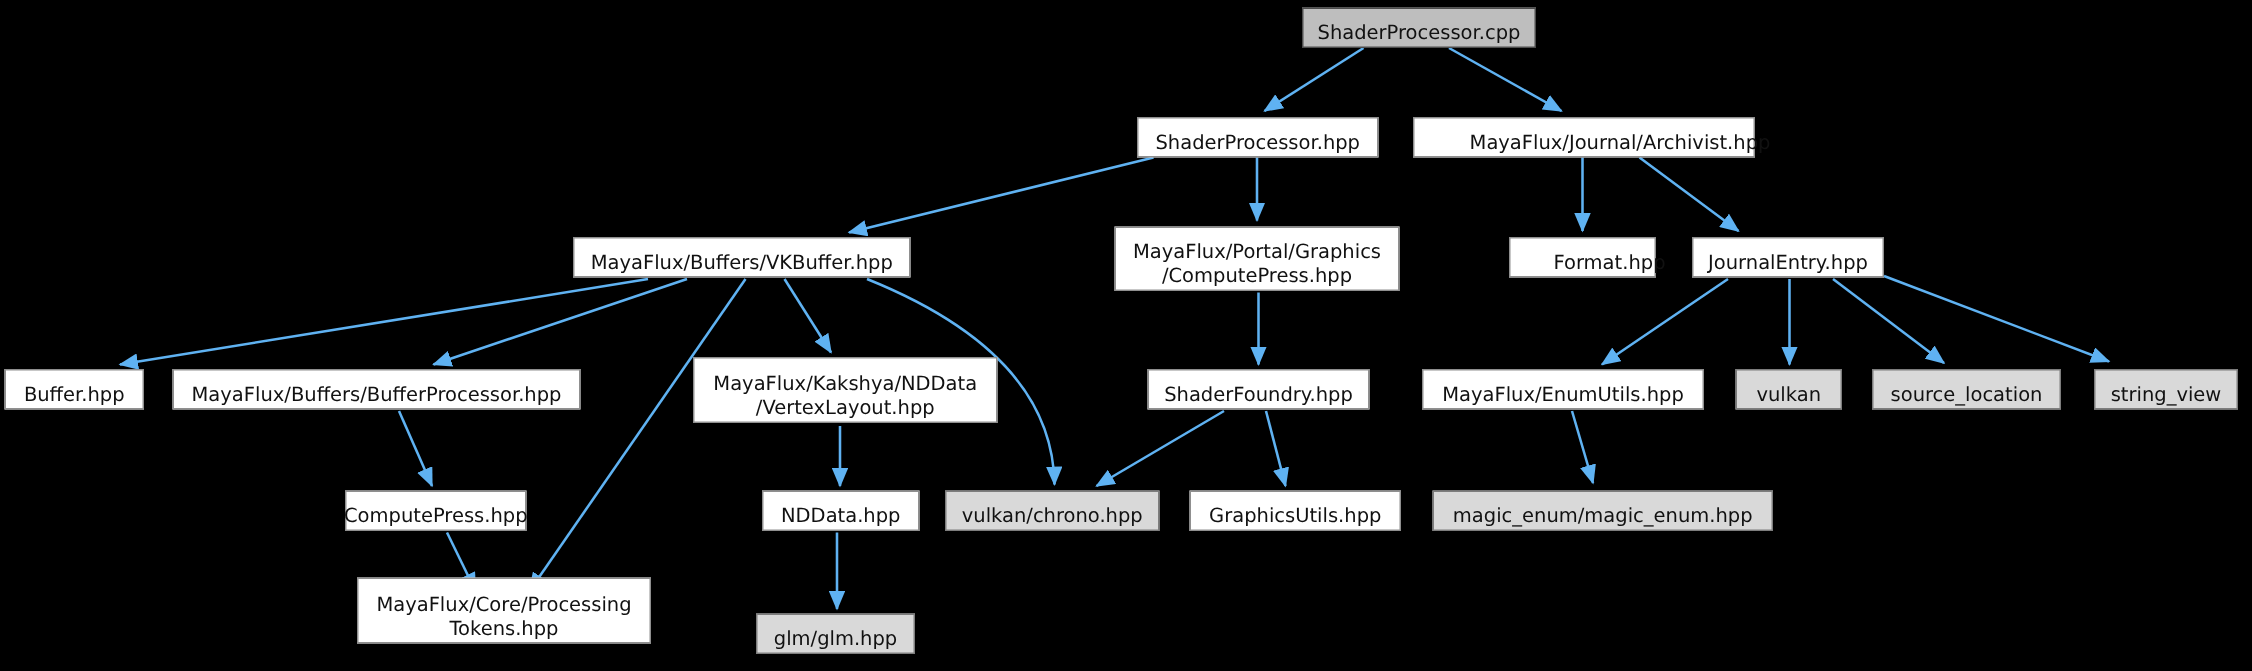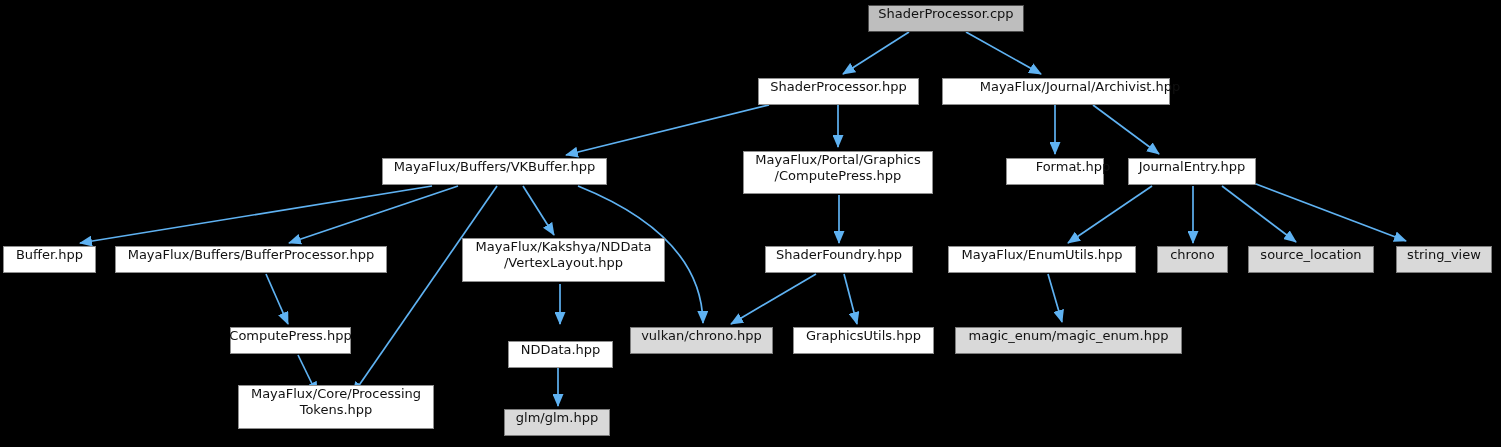--- a/index.html
+++ b/index.html
@@ -6,21 +6,21 @@
   .canvas{
     position:relative;
     width:1501px;height:447px;
     background:#000;
     font-family:"DejaVu Sans","Liberation Sans",sans-serif;
     overflow:hidden;
   }
   .edges{position:absolute;left:0;top:0;pointer-events:none;}
   .node{
     position:absolute;
-    display:flex;align-items:flex-start;justify-content:center;
+    display:flex;align-items:flex-end;justify-content:center;
     box-sizing:border-box;
     font-size:13px;line-height:1.25;
     color:#111;
     text-align:center;
     cursor:pointer;
   }
   .node .label{white-space:pre-line;text-align:center;padding:0 6px;}
   .node.internal{background:#ffffff;border:1.4px solid #8f8f8f;}
   .node.external{background:#d9d9d9;border:1.4px solid #7d7d7d;cursor:default;}
   .node.root{background:#bebebe;border:1.4px solid #4d4d4d;cursor:default;}
@@ -107,36 +107,36 @@
 
   <div class="node internal" style="left:765px;top:246px;width:148px;height:27px;">
     <span class="label">ShaderFoundry.hpp</span>
   </div>
 
   <div class="node internal" style="left:948px;top:246px;width:188px;height:27px;">
     <span class="label">MayaFlux/EnumUtils.hpp</span>
   </div>
 
   <div class="node external" style="left:1157px;top:246px;width:71px;height:27px;">
-    <span class="label">chrono</span>
+    <span class="label">vulkan</span>
   </div>
 
   <div class="node external" style="left:1248px;top:246px;width:126px;height:27px;">
     <span class="label">source_location</span>
   </div>
 
   <div class="node external" style="left:1396px;top:246px;width:96px;height:27px;">
     <span class="label">string_view</span>
   </div>
 
   <div class="node internal" style="left:230px;top:327px;width:121px;height:27px;">
     <span class="label">ComputePress.hpp</span>
   </div>
 
-  <div class="node internal" style="left:508px;top:341px;width:105px;height:27px;">
+  <div class="node internal" style="left:508px;top:327px;width:105px;height:27px;">
     <span class="label">NDData.hpp</span>
   </div>
 
   <div class="node external" style="left:630px;top:327px;width:143px;height:27px;">
     <span class="label">vulkan/chrono.hpp</span>
   </div>
 
   <div class="node internal" style="left:793px;top:327px;width:141px;height:27px;">
     <span class="label">GraphicsUtils.hpp</span>
   </div>

